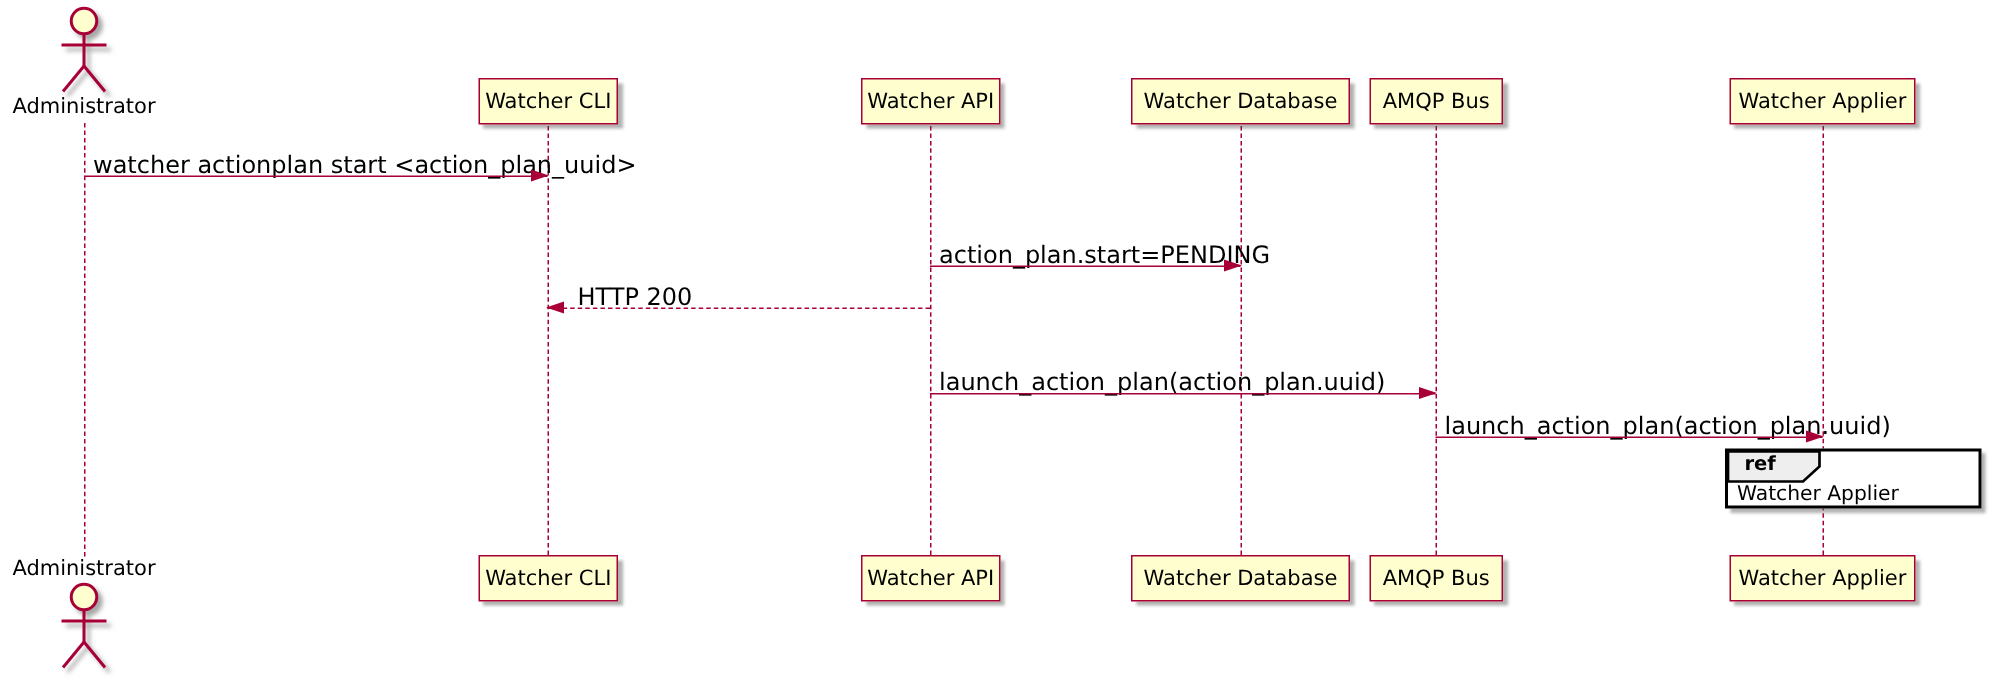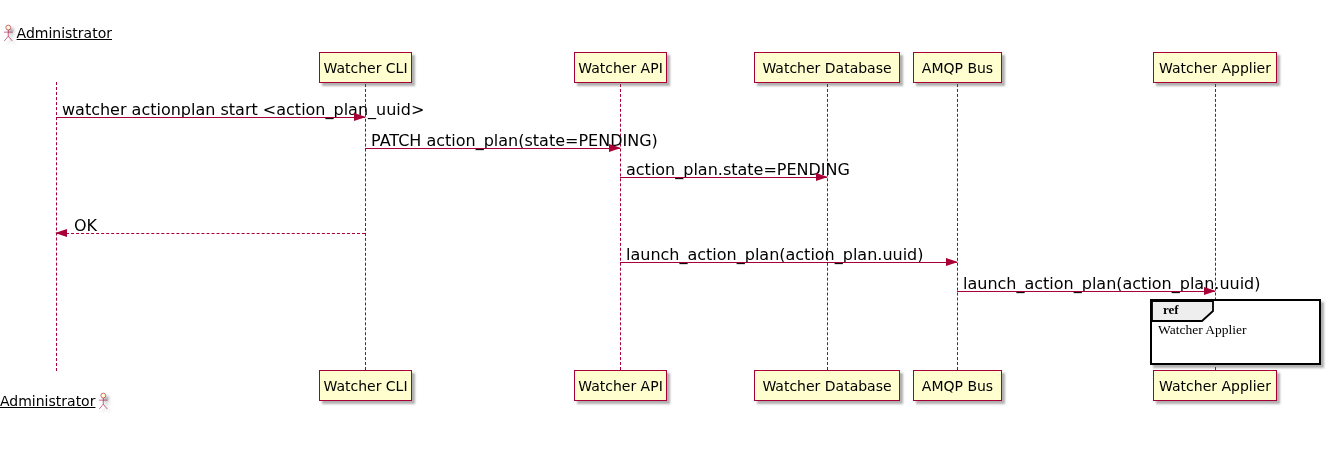--- a/index.html
+++ b/index.html
@@ -7,21 +7,21 @@
     position:relative;width:1330px;height:456px;background:#ffffff;overflow:hidden;
     font-family:"DejaVu Sans","Liberation Sans",sans-serif;color:#000;
   }
   .lifeline{position:absolute;width:0;border-left:1px dashed #A80036;}
   .pbox{
     position:absolute;height:31px;background:#FEFECE;border:1.8px solid #A80036;
     box-shadow:3px 3px 2px rgba(80,80,80,0.45);
     display:flex;align-items:center;justify-content:center;
     font-size:14px;box-sizing:border-box;
   }
-  .actor-wrap{position:absolute;width:112px;display:flex;align-items:center;text-decoration:underline;}
+  .actor-wrap{position:absolute;width:112px;display:flex;flex-direction:column;align-items:center;}
   .actor-label{font-size:14px;white-space:nowrap;}
   .stick{filter:drop-shadow(3px 3px 1.5px rgba(80,80,80,0.5));}
   .message{position:absolute;height:18px;font-size:16px;}
   .mlabel{position:absolute;top:0;white-space:nowrap;}
   .mline{position:absolute;left:0;right:0;top:17px;border-top:1px solid #A80036;}
   .mline.dashed{border-top-style:dashed;}
   .ahead{position:absolute;width:0;height:0;top:13px;}
   .ahead.right{right:-1px;border-left:12px solid #A80036;border-top:4.5px solid transparent;border-bottom:4.5px solid transparent;}
   .ahead.left{left:-1px;border-right:12px solid #A80036;border-top:4.5px solid transparent;border-bottom:4.5px solid transparent;}
   .ref{
@@ -97,52 +97,47 @@
   <div class="pbox" style="left:1153px;top:370px;width:124px;">
     <span>Watcher Applier</span>
   </div>
 
   <div class="message" style="left:56px;top:100px;width:309px;">
     <span class="mlabel" style="left:6px;">watcher actionplan start &lt;action_plan_uuid&gt;</span>
     <div class="mline"></div>
     <div class="ahead right"></div>
   </div>
 
-  <div class="message" style="left:365px;top:131px;width:255px;">
-    <span class="mlabel" style="left:6px;">PATCH action_plan(state=PENDING)</span>
+
+  <div class="message" style="left:620px;top:160px;width:207px;">
+    <span class="mlabel" style="left:6px;">action_plan.start=PENDING</span>
     <div class="mline"></div>
     <div class="ahead right"></div>
   </div>
 
-  <div class="message" style="left:620px;top:160px;width:207px;">
-    <span class="mlabel" style="left:6px;">action_plan.state=PENDING</span>
-    <div class="mline"></div>
-    <div class="ahead right"></div>
-  </div>
-
-
-  <div class="message" style="left:56px;top:216px;width:309px;">
-    <span class="mlabel" style="left:18px;">OK</span>
+  <div class="message" style="left:365px;top:188px;width:255px;">
+    <span class="mlabel" style="left:20px;">HTTP 200</span>
     <div class="mline dashed"></div>
     <div class="ahead left"></div>
   </div>
+
 
   <div class="message" style="left:620px;top:245px;width:337px;">
     <span class="mlabel" style="left:6px;">launch_action_plan(action_plan.uuid)</span>
     <div class="mline"></div>
     <div class="ahead right"></div>
   </div>
 
   <div class="message" style="left:957px;top:274px;width:258px;">
     <span class="mlabel" style="left:6px;">launch_action_plan(action_plan.uuid)</span>
     <div class="mline"></div>
     <div class="ahead right"></div>
   </div>
 
-  <div class="ref" style="left:1150px;top:299px;width:171px;height:66px;font-family:Liberation Serif, serif;">
+  <div class="ref" style="left:1150px;top:299px;width:171px;height:40px;">
     <div class="ref-tab">
       <svg width="64" height="22" viewBox="0 0 64 22">
         <path d="M1,1 L62,1 L62,11 L51,21 L1,21 Z" fill="#EEEEEE" stroke="#000000" stroke-width="1.8"></path>
       </svg>
       <span class="ref-kw">ref</span>
     </div>
     <div class="ref-body">
       <div>Watcher Applier</div>
     </div>
   </div>

